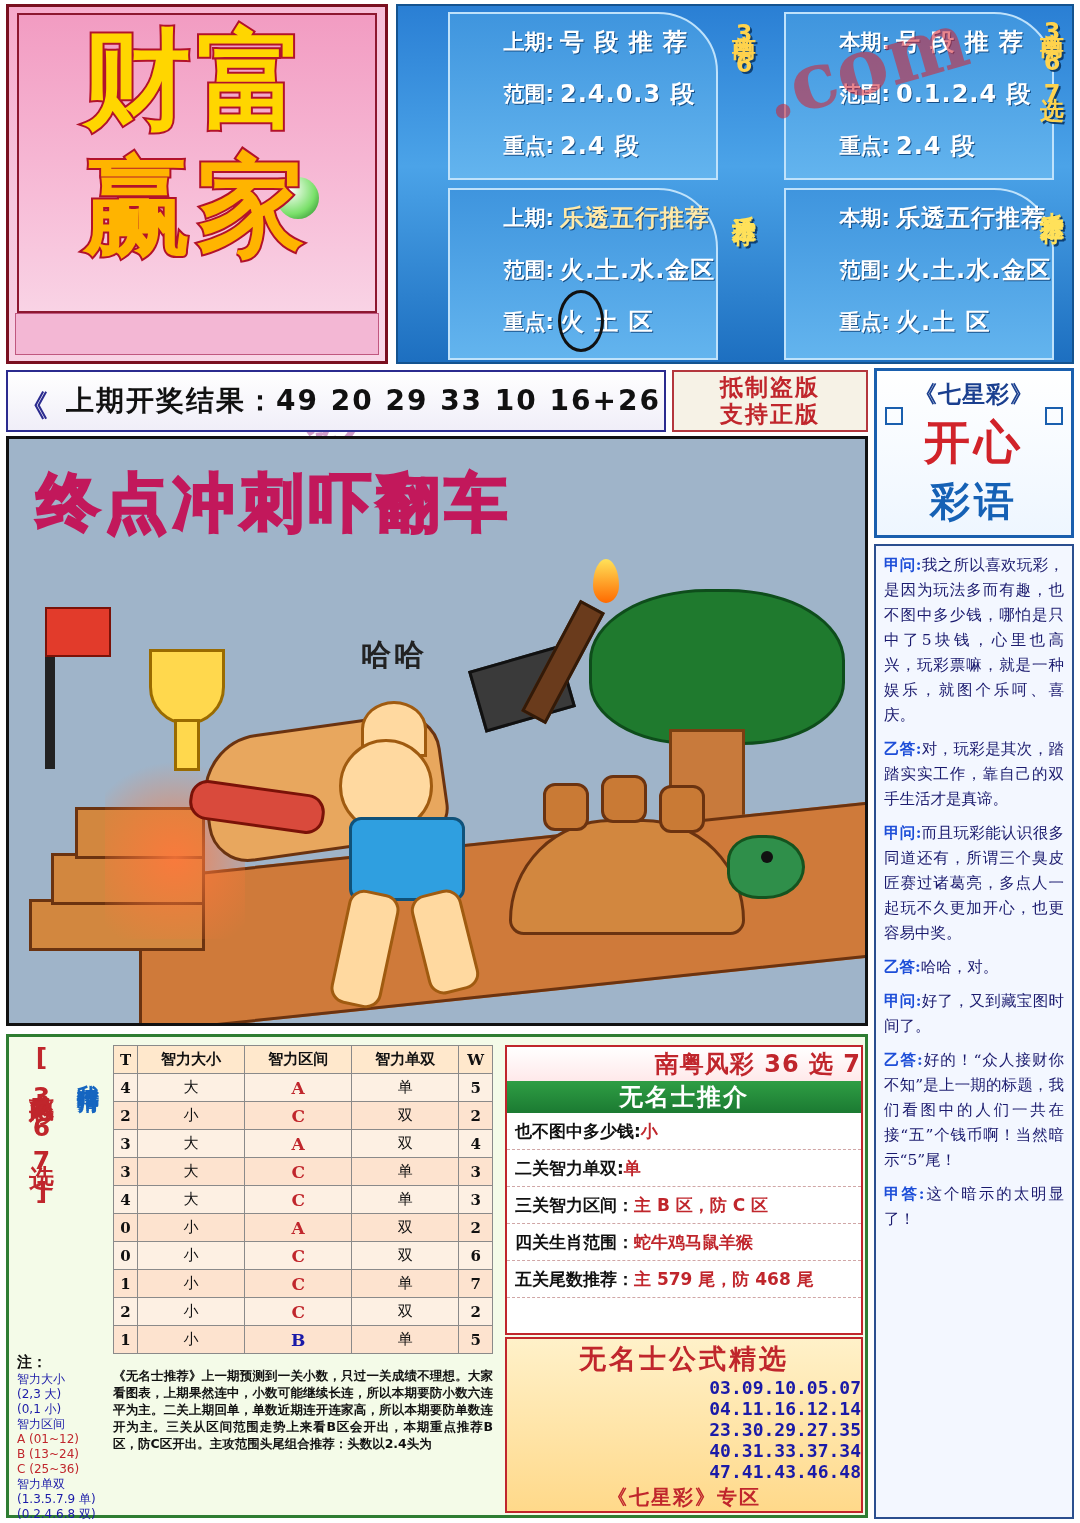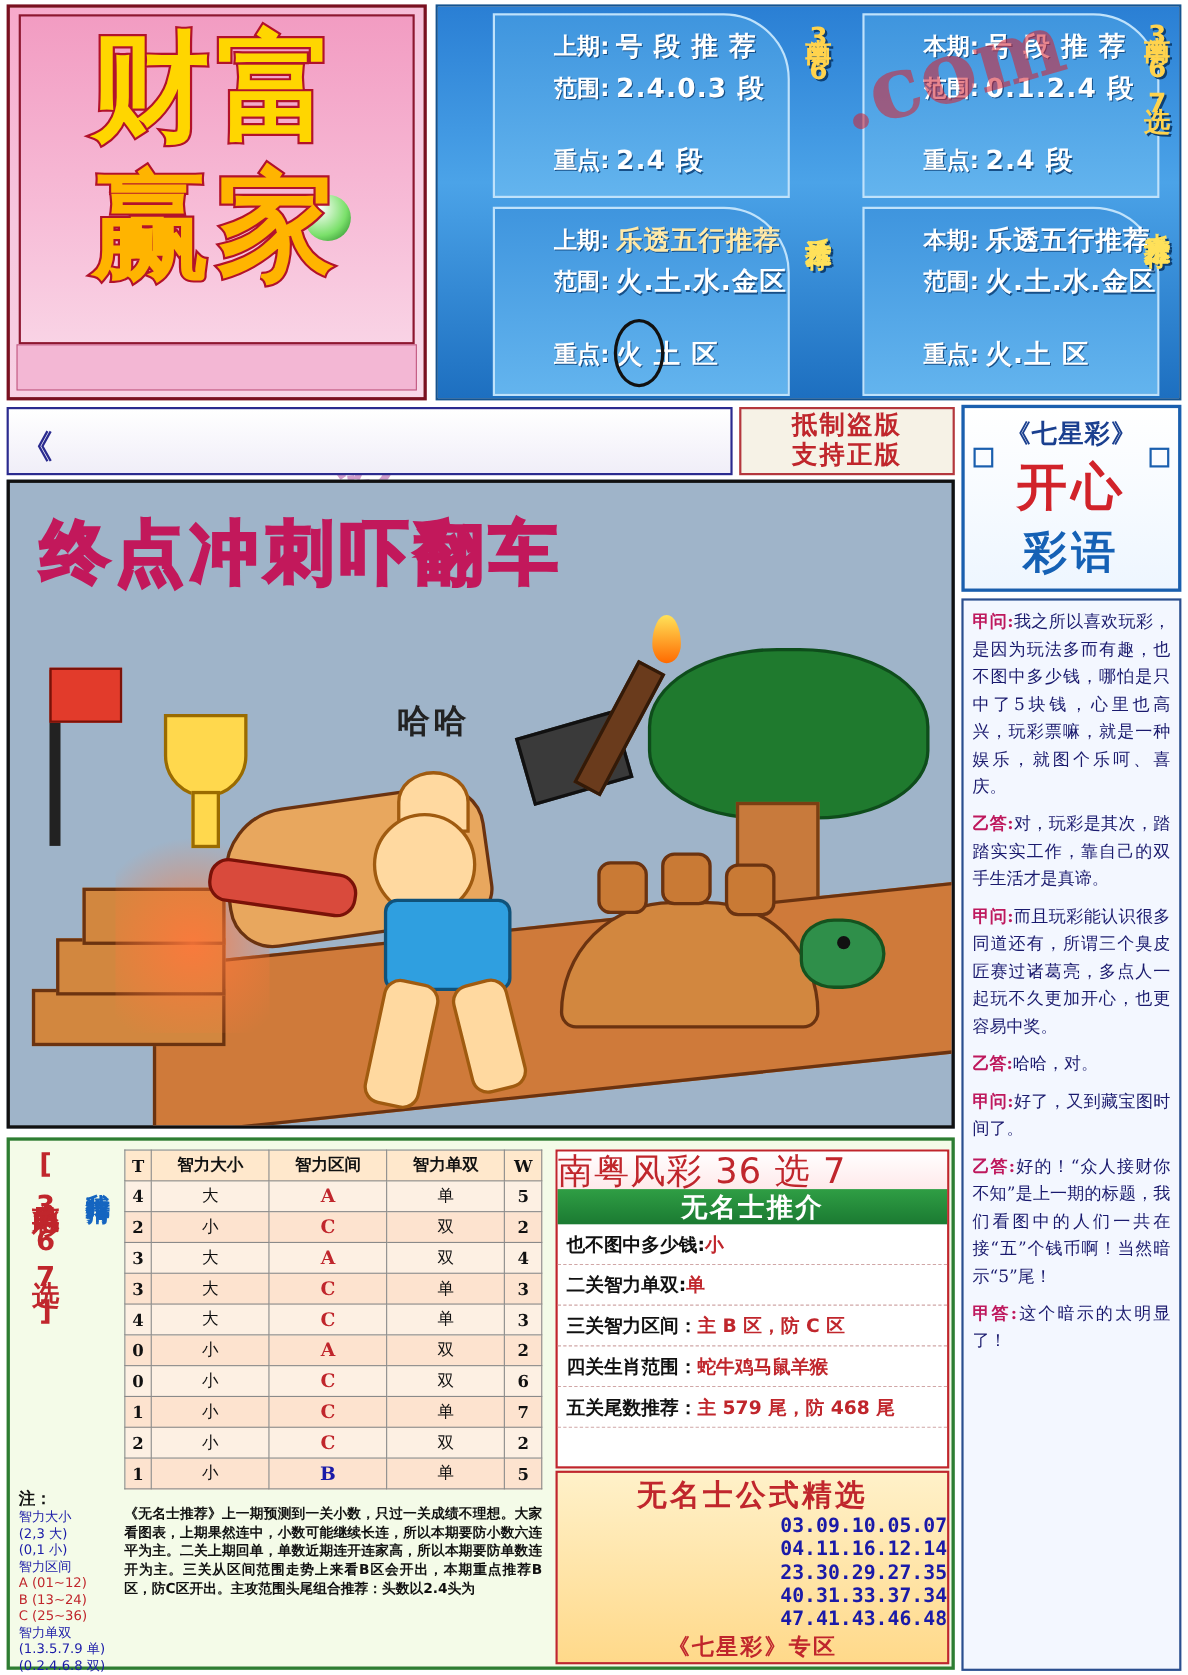--- a/index.html
+++ b/index.html
@@ -56,21 +56,21 @@
     width:78px;text-align:right;padding-right:6px;font-size:21px;color:#fff;font-weight:bold;
     text-shadow:1px 1px 0 #174f87;
     padding-left:26px;
   }
   .pval{
     flex:1;font-size:24px;font-weight:bold;color:#fff;text-shadow:1px 1px 0 #174f87;
     letter-spacing:1px;
   }
   .pval.red{color:#ffe9a8;}
   .prow.r1{top:2px;}
-  .prow.r2{top:40px;justify-content:center;}
+  .prow.r2{top:54px;justify-content:center;}
   .prow.r3{top:106px;}
   .vtitle{
     position:absolute;writing-mode:vertical-rl;text-orientation:upright;
     font-weight:bold;color:#ffd34d;font-size:24px;letter-spacing:2px;
     text-shadow:2px 2px 0 #0d3f73;
   }
   .vt1{left:330px;top:10px;}
   .vt2{left:1018px - 380px;top:10px;}
   .vt2{left:638px;top:8px;}
   .vt3{left:330px;top:190px;color:#ffe15a;}
@@ -167,21 +167,21 @@
   .fire{position:absolute;left:96px;top:300px;width:140px;height:200px;background:radial-gradient(circle at 50% 60%,rgba(255,120,60,.85),rgba(255,60,30,0) 70%);}
 
   
   .rightcol{
     position:absolute;left:874px;top:544px;width:200px;height:975px;
     background:#f3f7ff;border:2px solid #2b4f8f;box-sizing:border-box;padding:6px 8px;
     overflow:hidden;
   }
   .dlg{margin-bottom:8px;font-size:15.5px;line-height:25px;color:#1a1a6e;
        font-family:"DejaVu Serif","Liberation Serif",serif;text-align:justify;}
-  .dlg .spk{color:#be185d;font-weight:bold;}
+  .dlg .spk{color:#1d4ed8;font-weight:bold;}
 
   
   .bottom{
     position:absolute;left:6px;top:1034px;width:862px;height:484px;
     background:#f4fbe8;border:3px solid #2e7d32;box-sizing:border-box;
   }
   .bl-title{
     position:absolute;left:6px;top:6px;width:52px;height:300px;
     writing-mode:vertical-rl;text-orientation:upright;
     font-size:25px;font-weight:bold;color:#c0262c;letter-spacing:2px;line-height:52px;
@@ -218,21 +218,21 @@
     position:absolute;left:104px;top:330px;width:380px;font-size:12.5px;line-height:17px;
     color:#111;text-align:justify;font-weight:bold;
   }
 
   
   .card{
     position:absolute;left:496px;top:8px;width:358px;height:290px;
     background:#fff;border:2px solid #c0262c;box-sizing:border-box;
   }
   .card .hd1{
-    height:34px;line-height:34px;text-align:left;font-size:32px;font-weight:normal;color:#c0262c;
+    height:34px;line-height:34px;text-align:right;font-size:24px;font-weight:bold;color:#c0262c;
     background:linear-gradient(180deg,#fff,#ffe9ea);letter-spacing:1px;
   }
   .card .hd2{
     height:32px;line-height:32px;text-align:center;font-size:24px;font-weight:bold;color:#fff;
     background:linear-gradient(180deg,#2f9e44,#1b7a32);letter-spacing:2px;
   }
   .card .row{
     height:36px;display:flex;align-items:center;padding-left:8px;font-size:17px;color:#111;
     border-bottom:1px dashed #d0a6a6;
   }
@@ -338,20 +338,21 @@
     <div class="vtitle vt4">大乐透推荐</div>
   </div>
   <div class="ellipse-mark"></div>
 
   <div class="wm wm1">.com</div>
   <div class="wm wm2">.com</div>
   <div class="wm wm3">彩</div>
 
   <div class="resultbar">
     <div class="chev">《</div>
+    <div class="txt"><span>上期开奖结果：</span><span class="nums">49  20  29  33  10  16+26</span></div>
   </div>
 
   <div class="antipirate">
     <div>抵制盗版</div>
     <div>支持正版</div>
   </div>
 
   <div class="kaixin">
     <div class="kx-sq a"></div>
     <div class="kx-sq b"></div>

